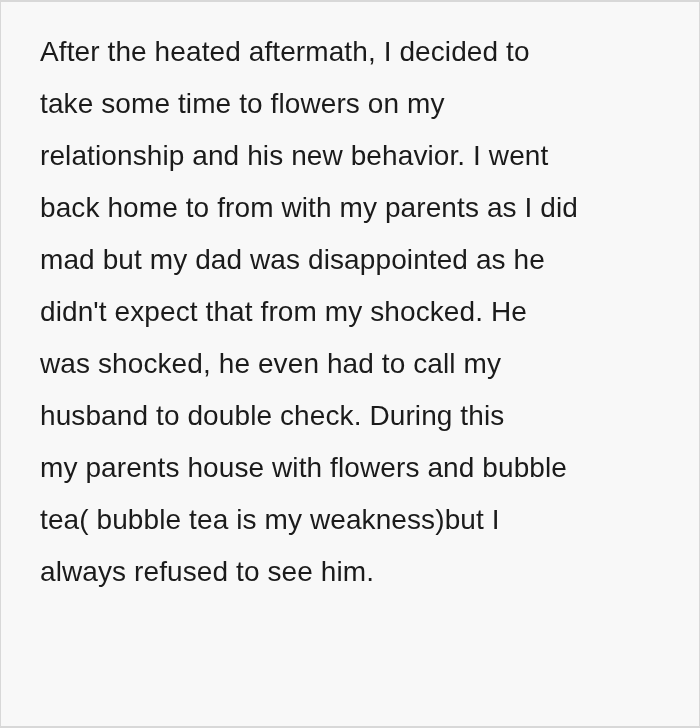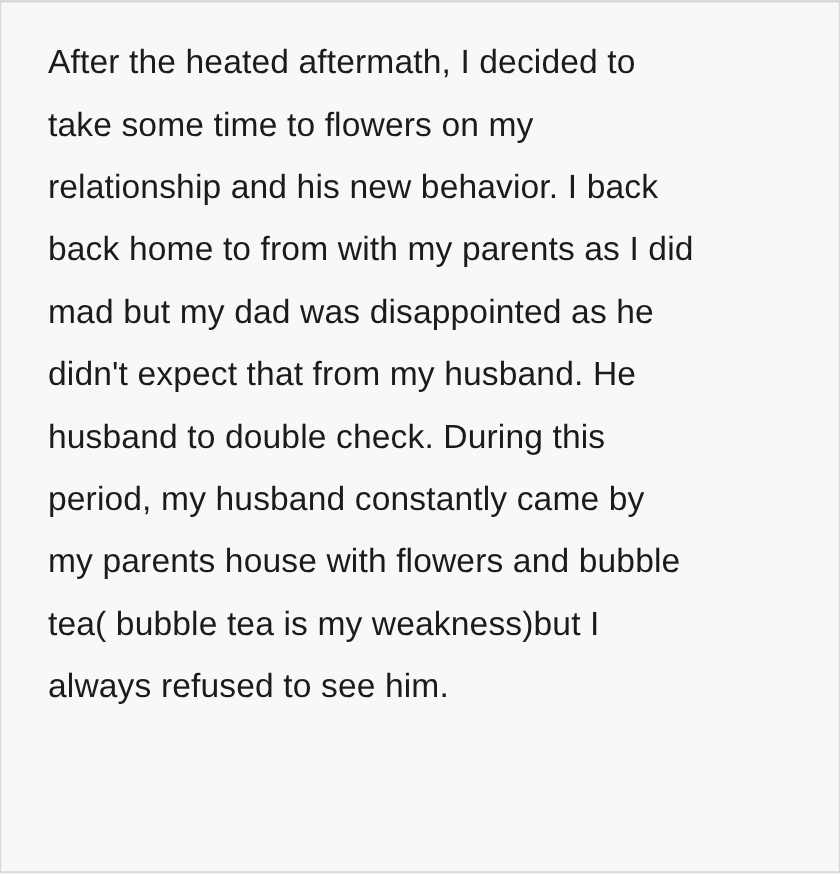--- a/index.html
+++ b/index.html
@@ -32,22 +32,22 @@
     white-space: nowrap;
     letter-spacing: 0.1px;
   }
 </style>
 </head>
 <body>
 
 <div class="quote-card">
   <div class="text-line">After the heated aftermath, I decided to</div>
   <div class="text-line">take some time to flowers on my</div>
-  <div class="text-line">relationship and his new behavior. I back</div>
+  <div class="text-line">relationship and his new behavior. I went</div>
   <div class="text-line">back home to from with my parents as I did</div>
   <div class="text-line">mad but my dad was disappointed as he</div>
-  <div class="text-line">didn't expect that from my husband. He</div>
+  <div class="text-line">didn't expect that from my shocked. He</div>
+  <div class="text-line">was shocked, he even had to call my</div>
   <div class="text-line">husband to double check. During this</div>
-  <div class="text-line">period, my husband constantly came by</div>
   <div class="text-line">my parents house with flowers and bubble</div>
   <div class="text-line">tea( bubble tea is my weakness)but I</div>
   <div class="text-line">always refused to see him.</div>
 </div>
 
 </body></html>

